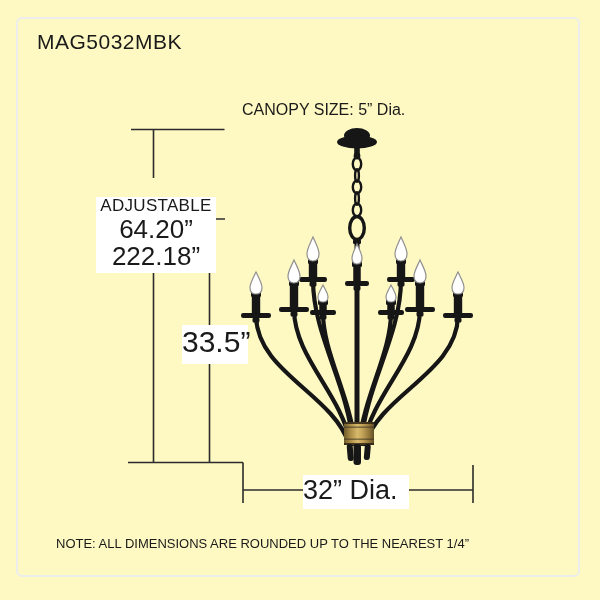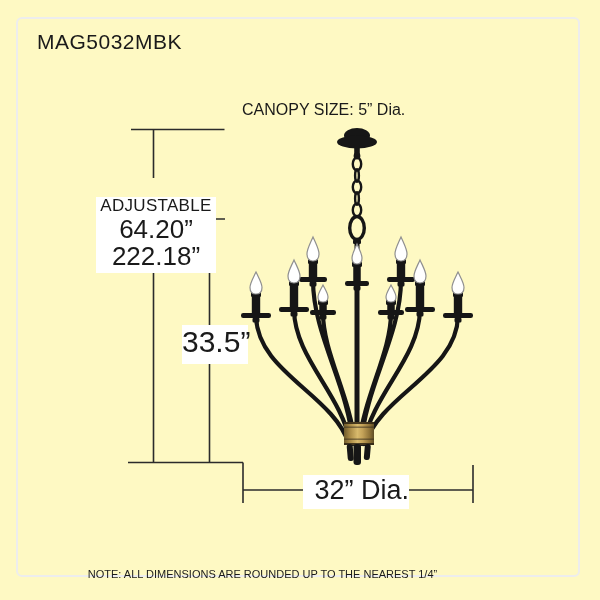--- a/index.html
+++ b/index.html
@@ -10,22 +10,22 @@
   svg{position:absolute;left:0;top:0;}
   .txt{position:absolute;background:#fff;white-space:nowrap;color:#1a1a1a;}
   #title{left:37px;top:30px;font-size:21px;letter-spacing:.5px;background:transparent;}
   #canopy-label{left:242px;top:101px;width:200px;text-align:left;font-size:16px;background:transparent;}
   #adj-block{left:96px;top:177px;width:120px;text-align:center;padding-bottom:3px;margin-top:20px;}
   #adj-block .l1{font-size:17px;letter-spacing:.3px;line-height:1.1;}
   #adj-block .l2{font-size:26px;line-height:1.05;}
   #adj-block .l3{font-size:16px;line-height:1.2;margin:1px 0;}
   #adj-block .l4{font-size:26px;line-height:1.05;}
   #h335{left:182px;top:283px;width:66px;text-align:center;font-size:30px;padding-bottom:5px;margin-top:42px;}
-  #dia{left:303px;top:475px;width:106px;text-align:right;font-size:27px;padding-bottom:3px;}
-  #note{left:0;top:568px;width:525px;text-align:center;font-size:11px;background:transparent;}
+  #dia{left:303px;top:475px;width:106px;text-align:left;font-size:27px;padding-bottom:3px;}
+  #note{left:0;top:536px;width:525px;text-align:center;font-size:13px;background:transparent;}
 </style>
 </head>
 <body>
 
 <div id="canvas">
   <div id="frame"></div>
 
   <svg width="600" height="600" viewBox="0 0 600 600">
     <defs>
       <linearGradient id="goldGrad" x1="0" y1="0" x2="1" y2="0">

